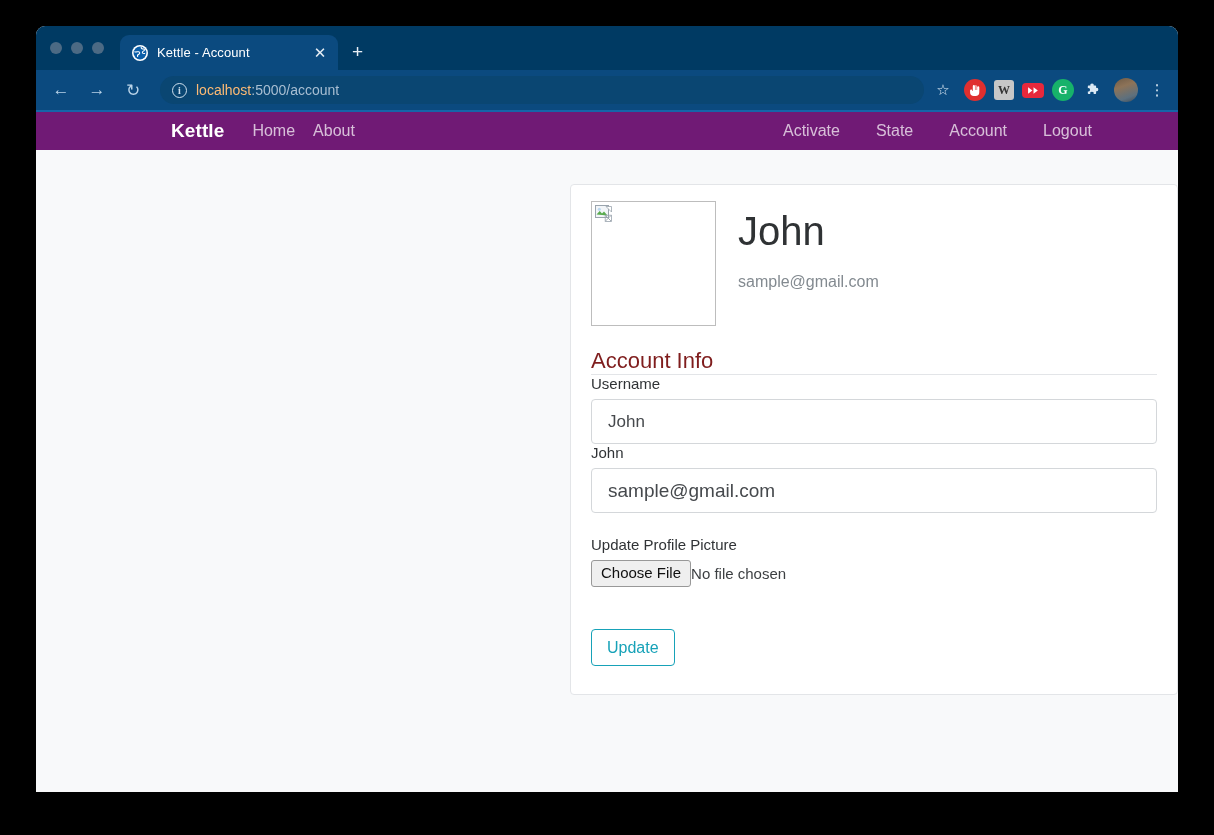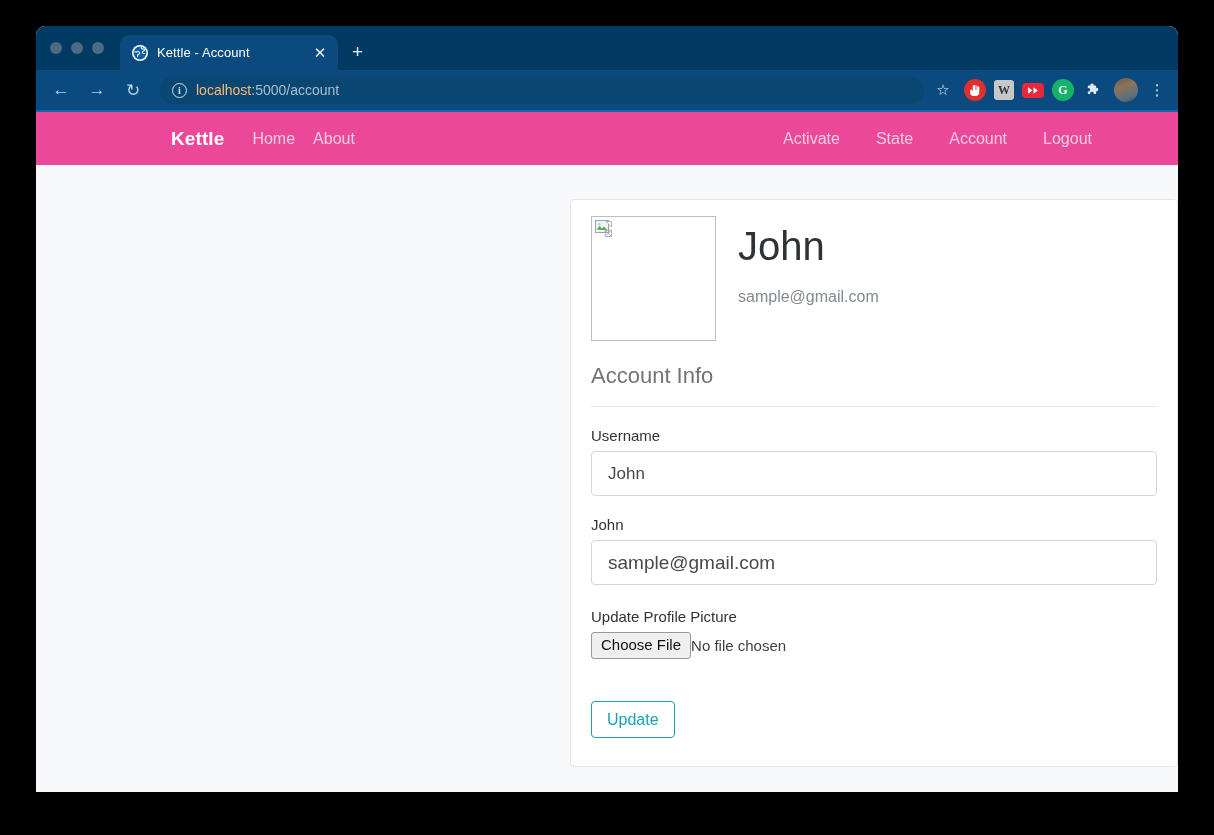--- a/index.html
+++ b/index.html
@@ -164,22 +164,22 @@
 
   
   #viewport {
     height: calc(766px - 44px - 42px);
     background: #f8f9fa;
     overflow: hidden;
   }
 
   
   #site-navbar {
-    height: 53px;
-    background: #ec4899;
+    height: 38px;
+    background: #701a75;
     display: flex;
     align-items: center;
     padding: 0 42px 0 0;
   }
   #navbar-inner {
     width: 100%;
     display: flex;
     align-items: center;
     padding-left: 135px;
     padding-right: 44px;
@@ -235,28 +235,28 @@
     margin: 10px 0 0 0;
   }
   #user-email {
     font-size: 16px;
     color: #838a90;
     margin-top: 22px;
   }
 
   #legend {
     font-size: 22px;
-    color: #737373;
+    color: #7f1d1d;
     font-weight: normal;
-    padding-bottom: 17px;
+    padding-bottom: 0;
     margin: 22px 0 0 0;
     border-bottom: 1px solid #e3e5e8;
   }
 
-  .form-group { margin-top: 20px; }
+  .form-group { }
   .form-label {
     display: block;
     font-size: 15px;
     color: #303336;
     margin-bottom: 7px;
   }
   .form-control {
     width: 100%;
     height: 45px;
     border: 1px solid #d4d7da;

